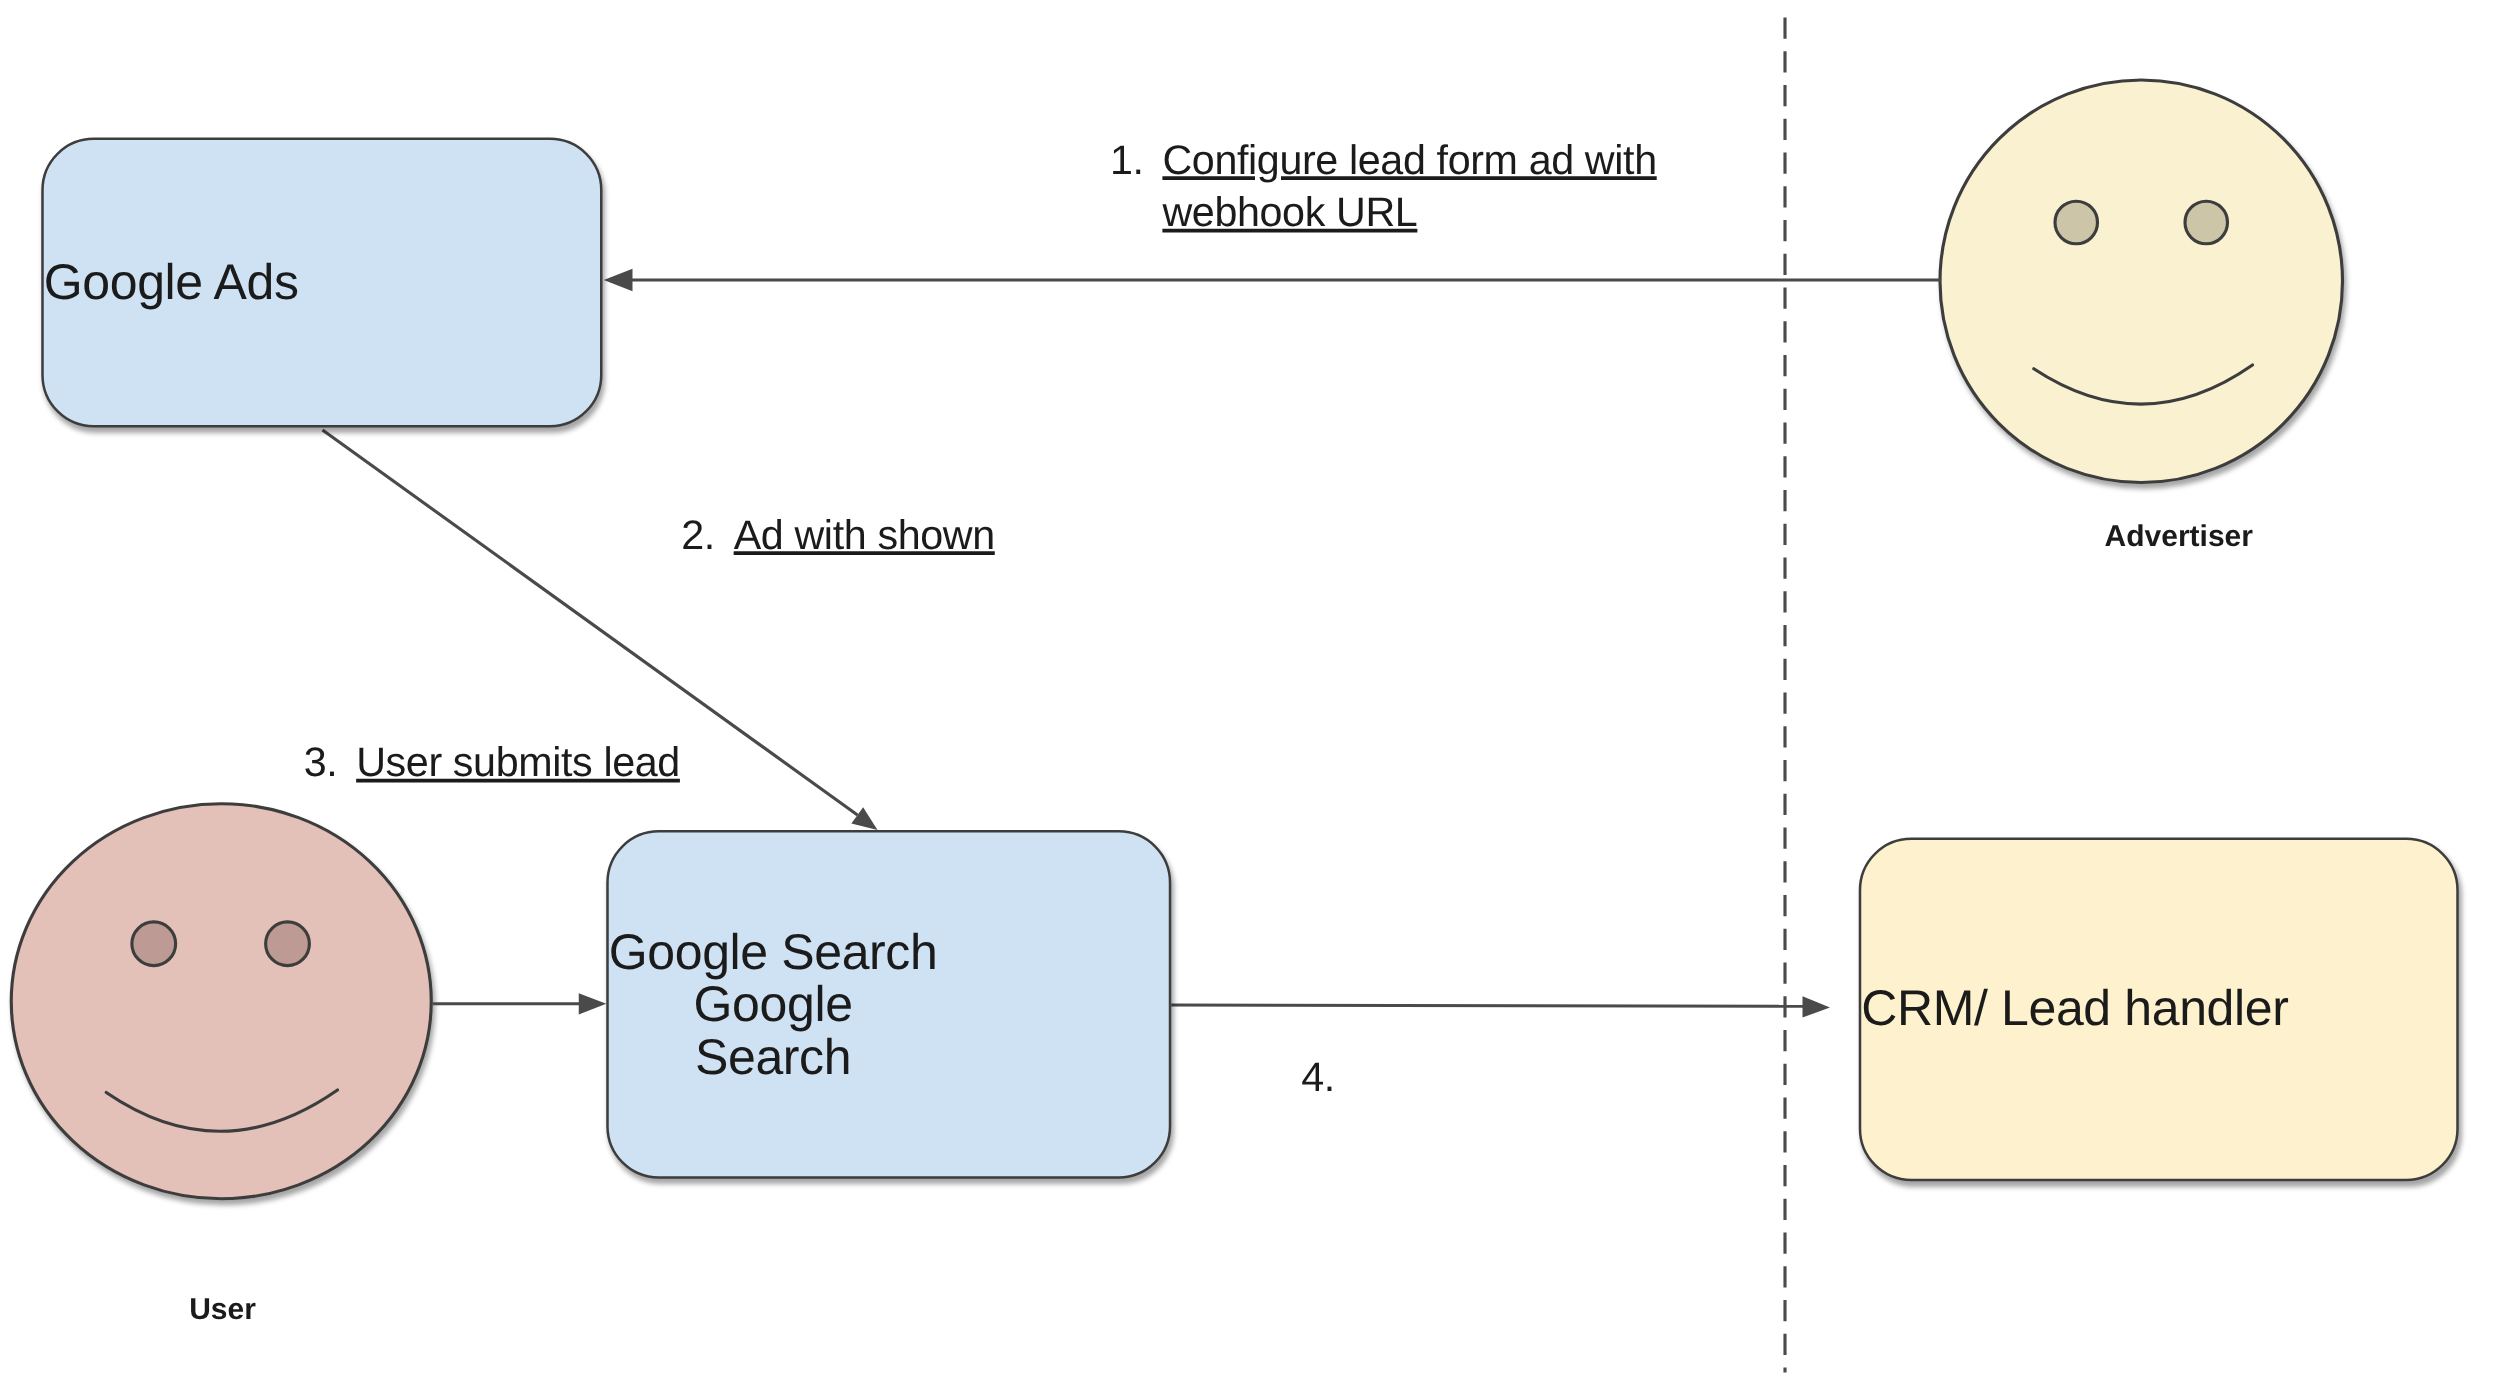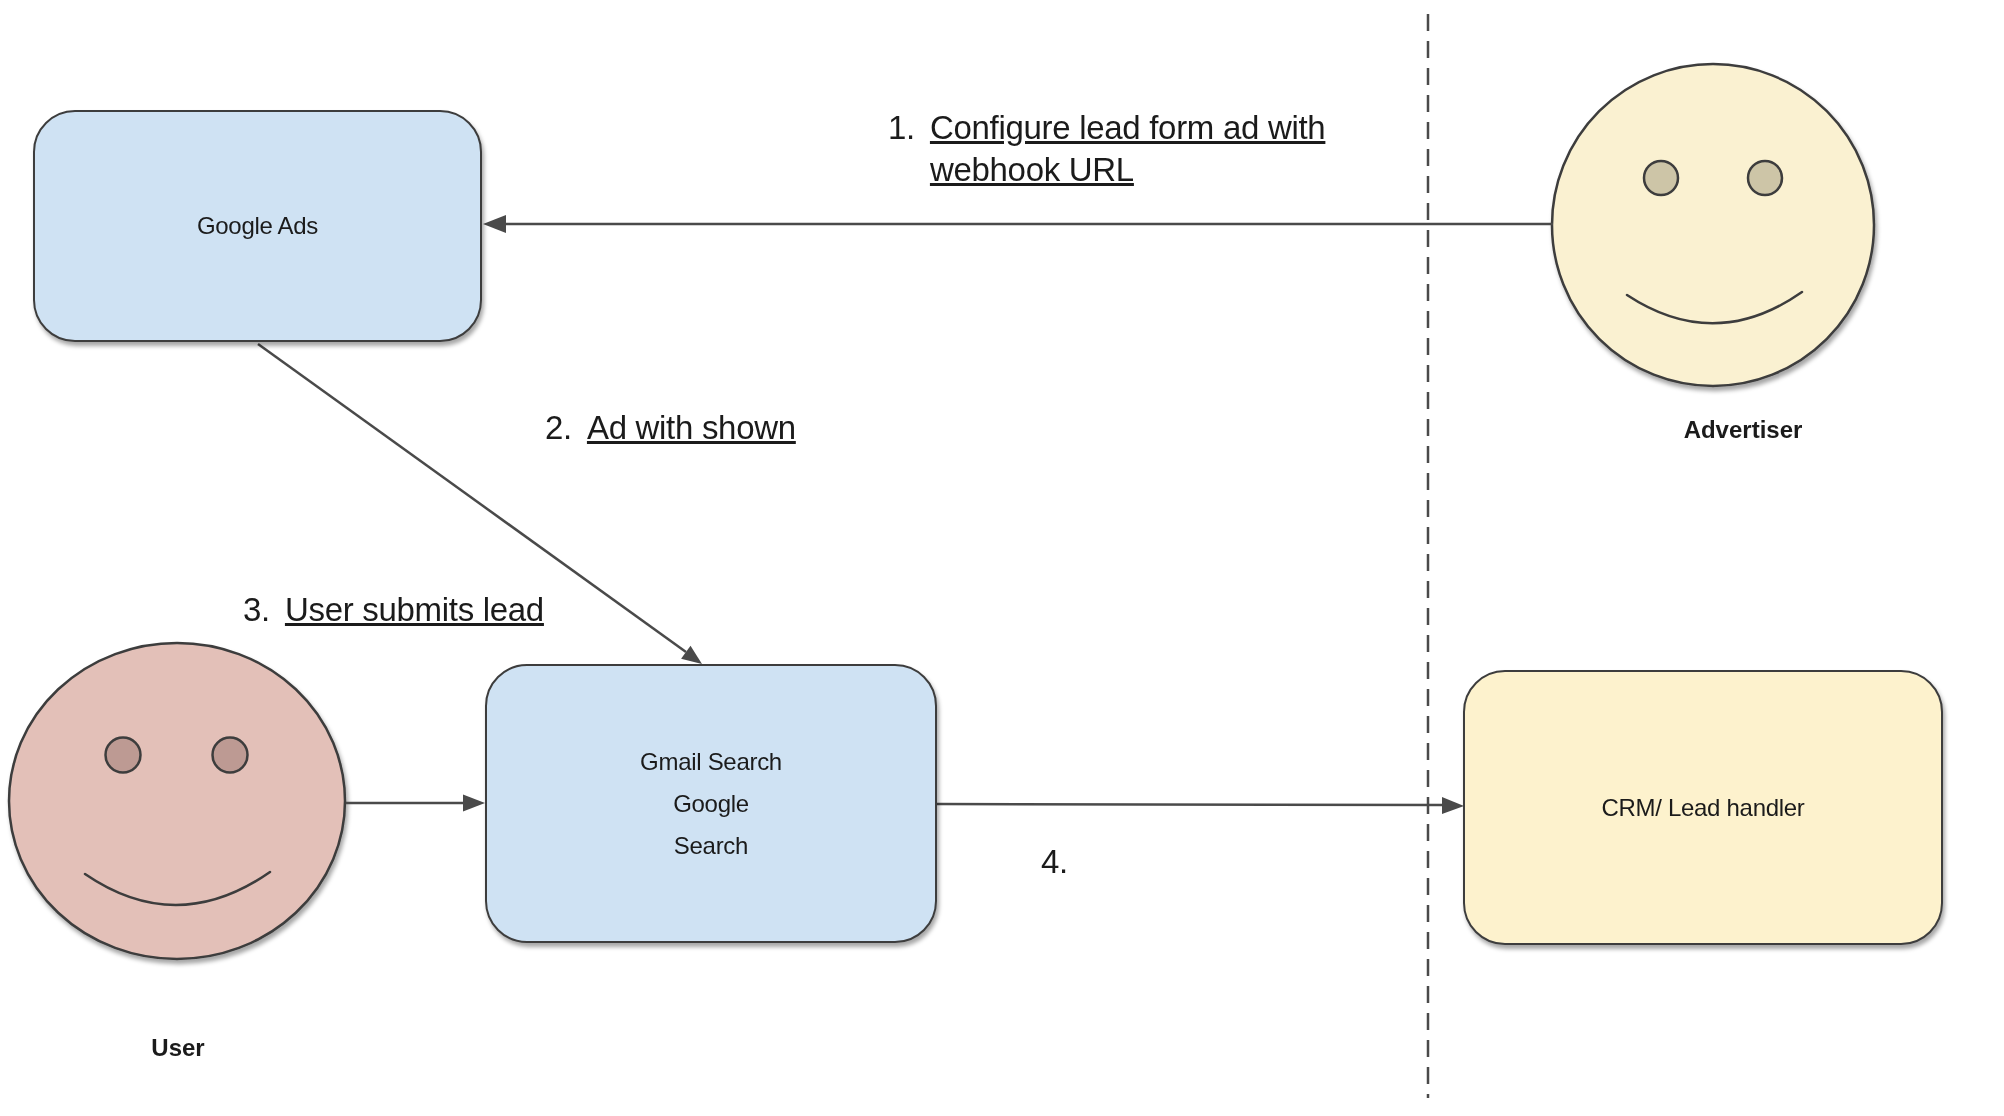--- a/index.html
+++ b/index.html
@@ -11,28 +11,27 @@
     color:#1b1b1b;
     overflow:hidden;
   }
   .node{
     position:absolute;
     box-sizing:border-box;
     border:2px solid #3d3d3d;
     border-radius:42px;
     display:flex;
     align-items:center;
-    justify-content:center;
     text-align:center;
-    font-size:24px;
+    font-size:40px;
     letter-spacing:-0.3px;
     box-shadow:2px 4px 4px rgba(0,0,0,0.35);
   }
   .node.blue{background:#cfe2f3;}
-  .node.yellow{background:#fdf2cd;}
+  .node.yellow{background:#fdf2cd;margin-left:24px;}
   #node-google-ads{left:33px;top:110px;width:449px;height:232px;}
   #node-platforms{left:485px;top:664px;width:452px;height:279px;}
   #node-crm{left:1463px;top:670px;width:480px;height:275px;}
   .node .line{display:block;line-height:42px;}
 
   svg.layer{position:absolute;left:0;top:0;width:2004px;height:1116px;pointer-events:none;}
 
   .step-label{
     position:absolute;
     display:flex;
@@ -108,21 +107,21 @@
       <polygon points="1464,806 1442,797 1442,814" fill="#4a4a4a"></polygon>
     </g>
   </svg>
 
   <div class="node blue" id="node-google-ads">
     <span>Google Ads</span>
   </div>
 
   <div class="node blue" id="node-platforms">
     <span>
-      <span class="line">Gmail Search</span>
+      <span class="line">Google Search</span>
       <span class="line">Google</span>
       <span class="line">Search</span>
     </span>
   </div>
 
   <div class="node yellow" id="node-crm">
     <span>CRM/ Lead handler</span>
   </div>
 
   <div class="step-label" id="step-1">

